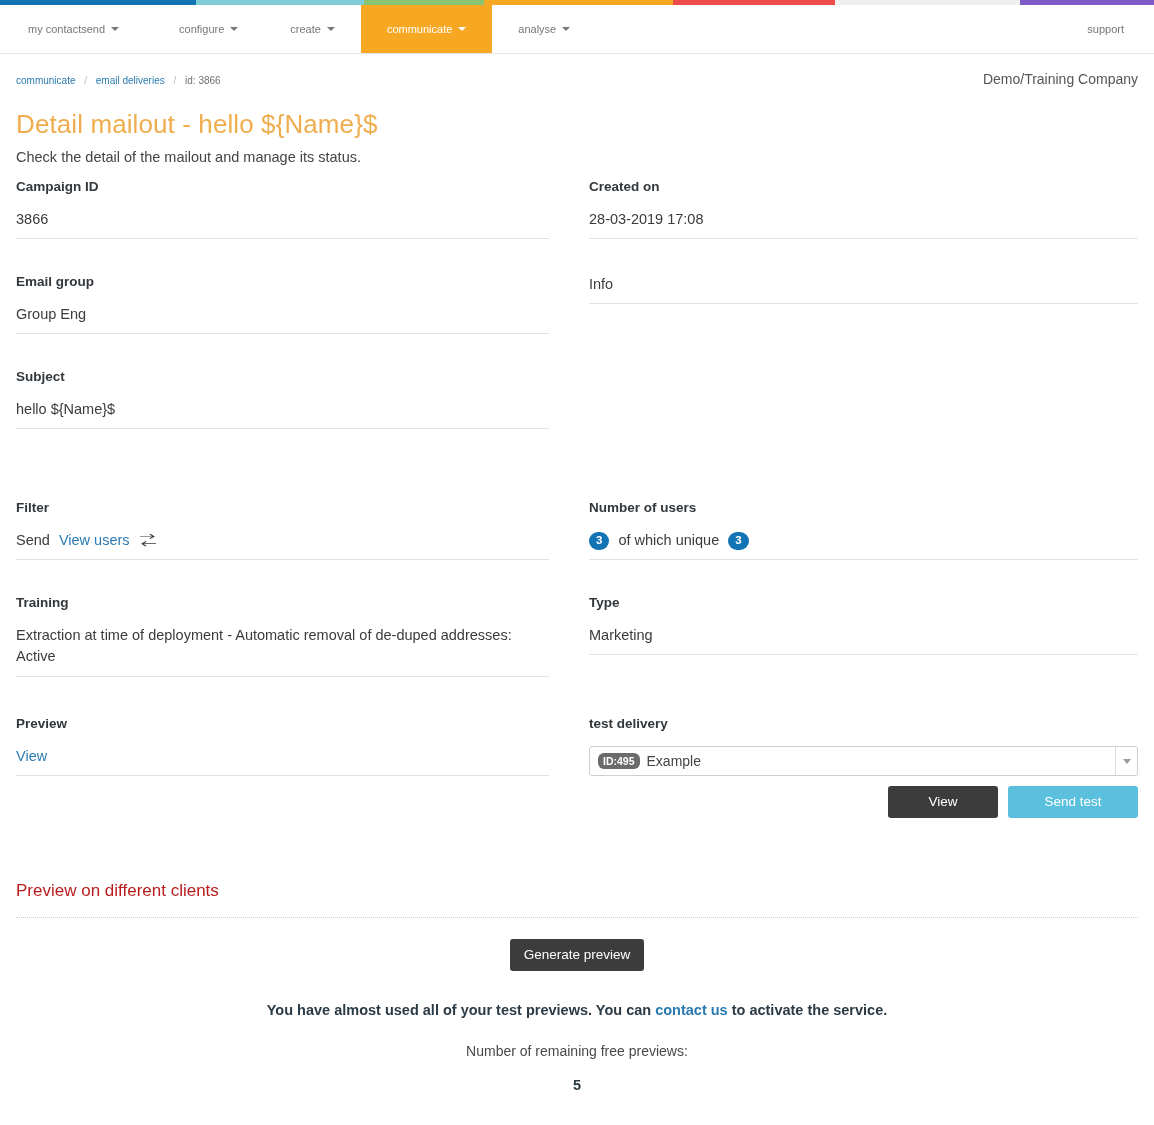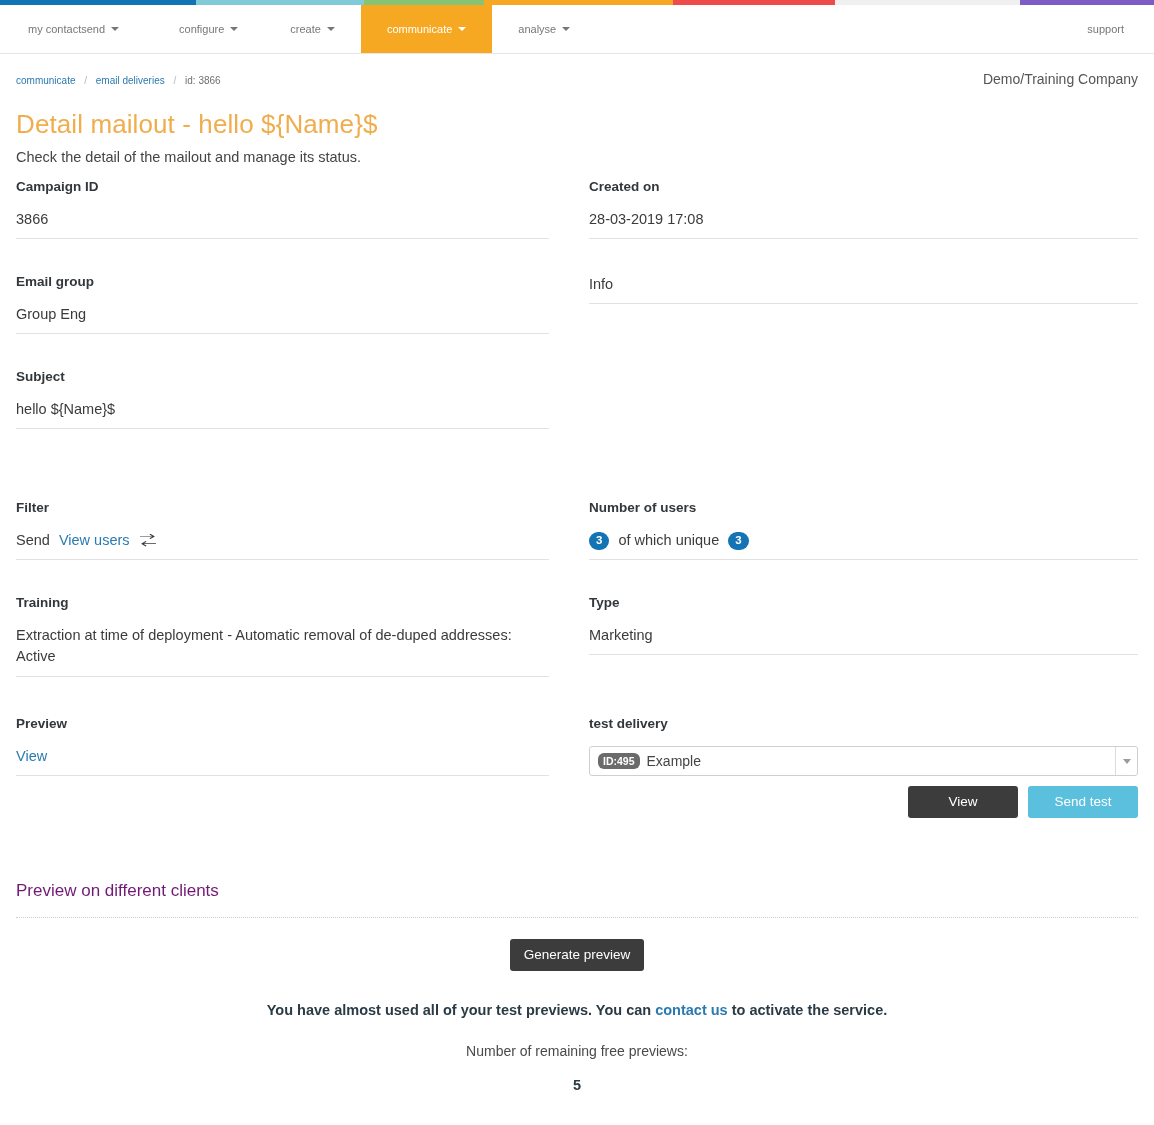--- a/index.html
+++ b/index.html
@@ -136,21 +136,21 @@
     font-size: 13.5px; color: #ffffff;
     padding: 8px 14px; line-height: 16px;
     white-space: nowrap;
   }
   .btn-dark { background: #3c3c3c; }
   .btn-info { background: #5bc0de; }
   .btn-wide { width: 110px; }
 
   
   .section-title {
-    color: #701a75; font-size: 17px; margin-top: 54px;
+    color: #b91c1c; font-size: 17px; margin-top: 54px;
   }
   .dotted-hr {
     border: none; border-top: 1px dotted #cfcfcf;
     margin: 16px 0 0 0; height: 0;
   }
   .center { text-align: center; }
   .gen-btn-wrap { margin-top: 21px; }
   .notice {
     margin-top: 31px; font-size: 14.5px; font-weight: bold; color: #2b3b45;
   }
@@ -324,21 +324,21 @@
         <div class="label">test delivery</div>
         <div class="select-wrap">
           <span class="id-badge">ID:495</span>
           <span class="select-text">Example</span>
           <span class="arrowbox">
             <span class="dncaret"></span>
           </span>
         </div>
         <div class="btnrow">
           <button class="btn btn-dark btn-wide">View</button>
-          <button class="btn btn-info btn-wide" style="width:110px">Send test</button>
+          <button class="btn btn-info btn-wide" style="width:130px">Send test</button>
         </div>
       </div>
     </div>
   </div>
 
   <div class="section-title">Preview on different clients</div>
   <hr class="dotted-hr">
 
   <div class="center gen-btn-wrap">
     <button class="btn btn-dark">Generate preview</button>

